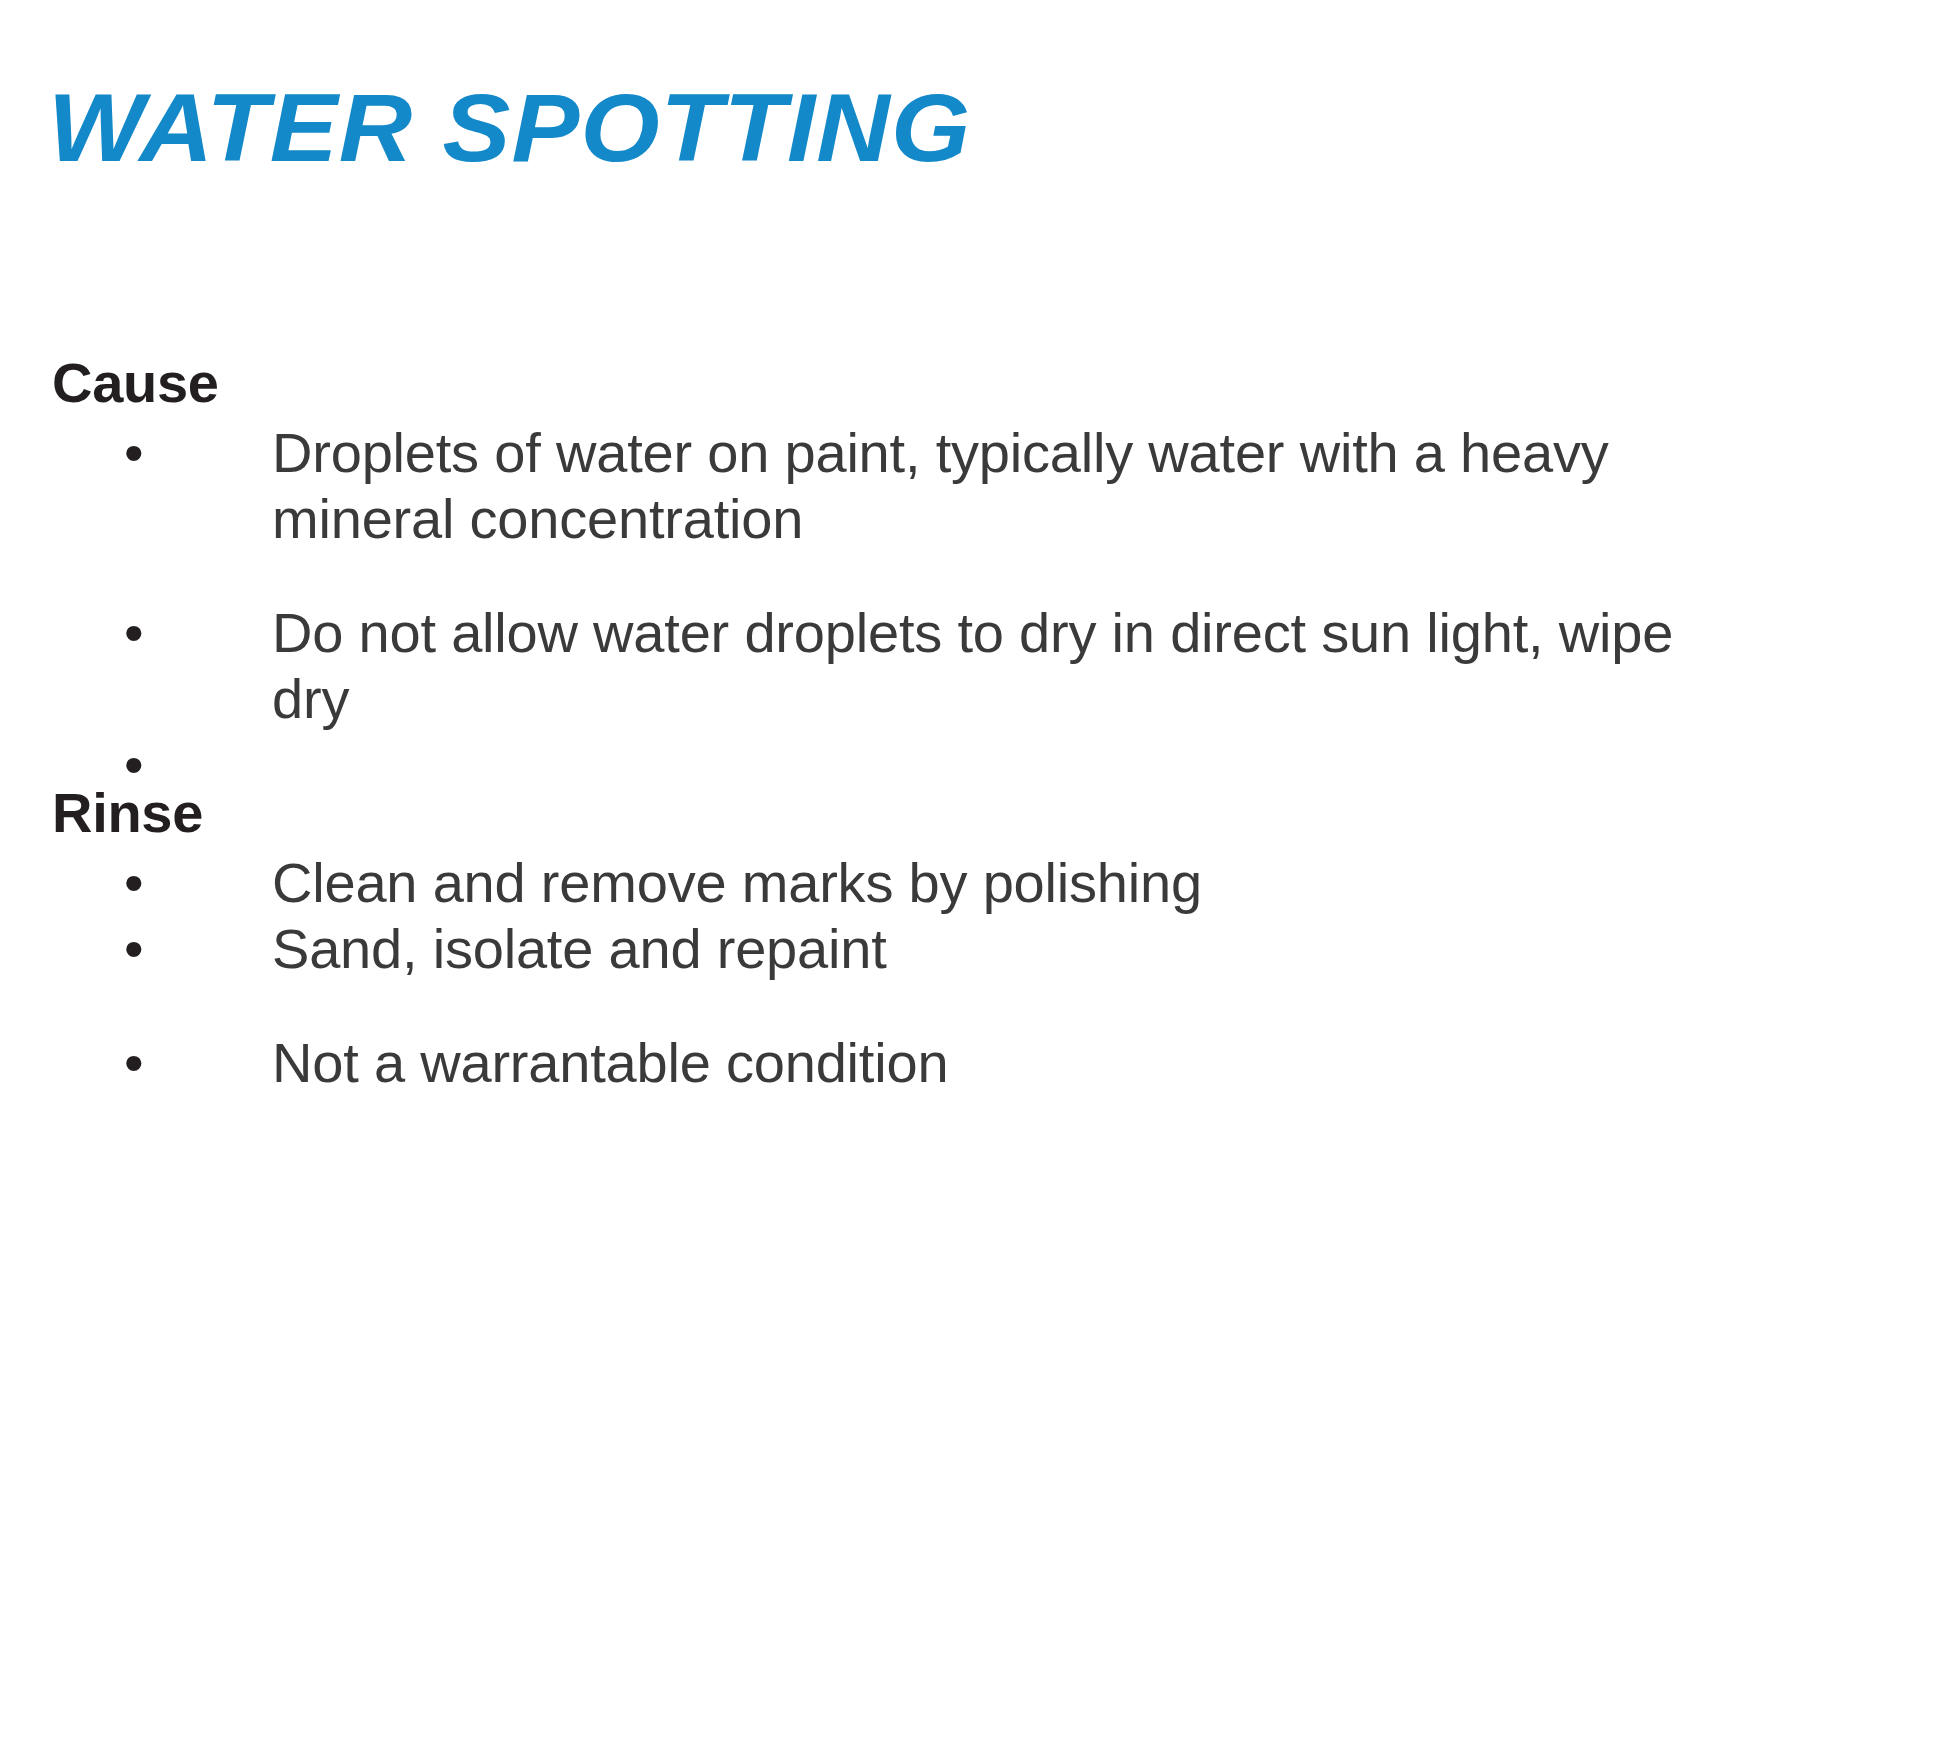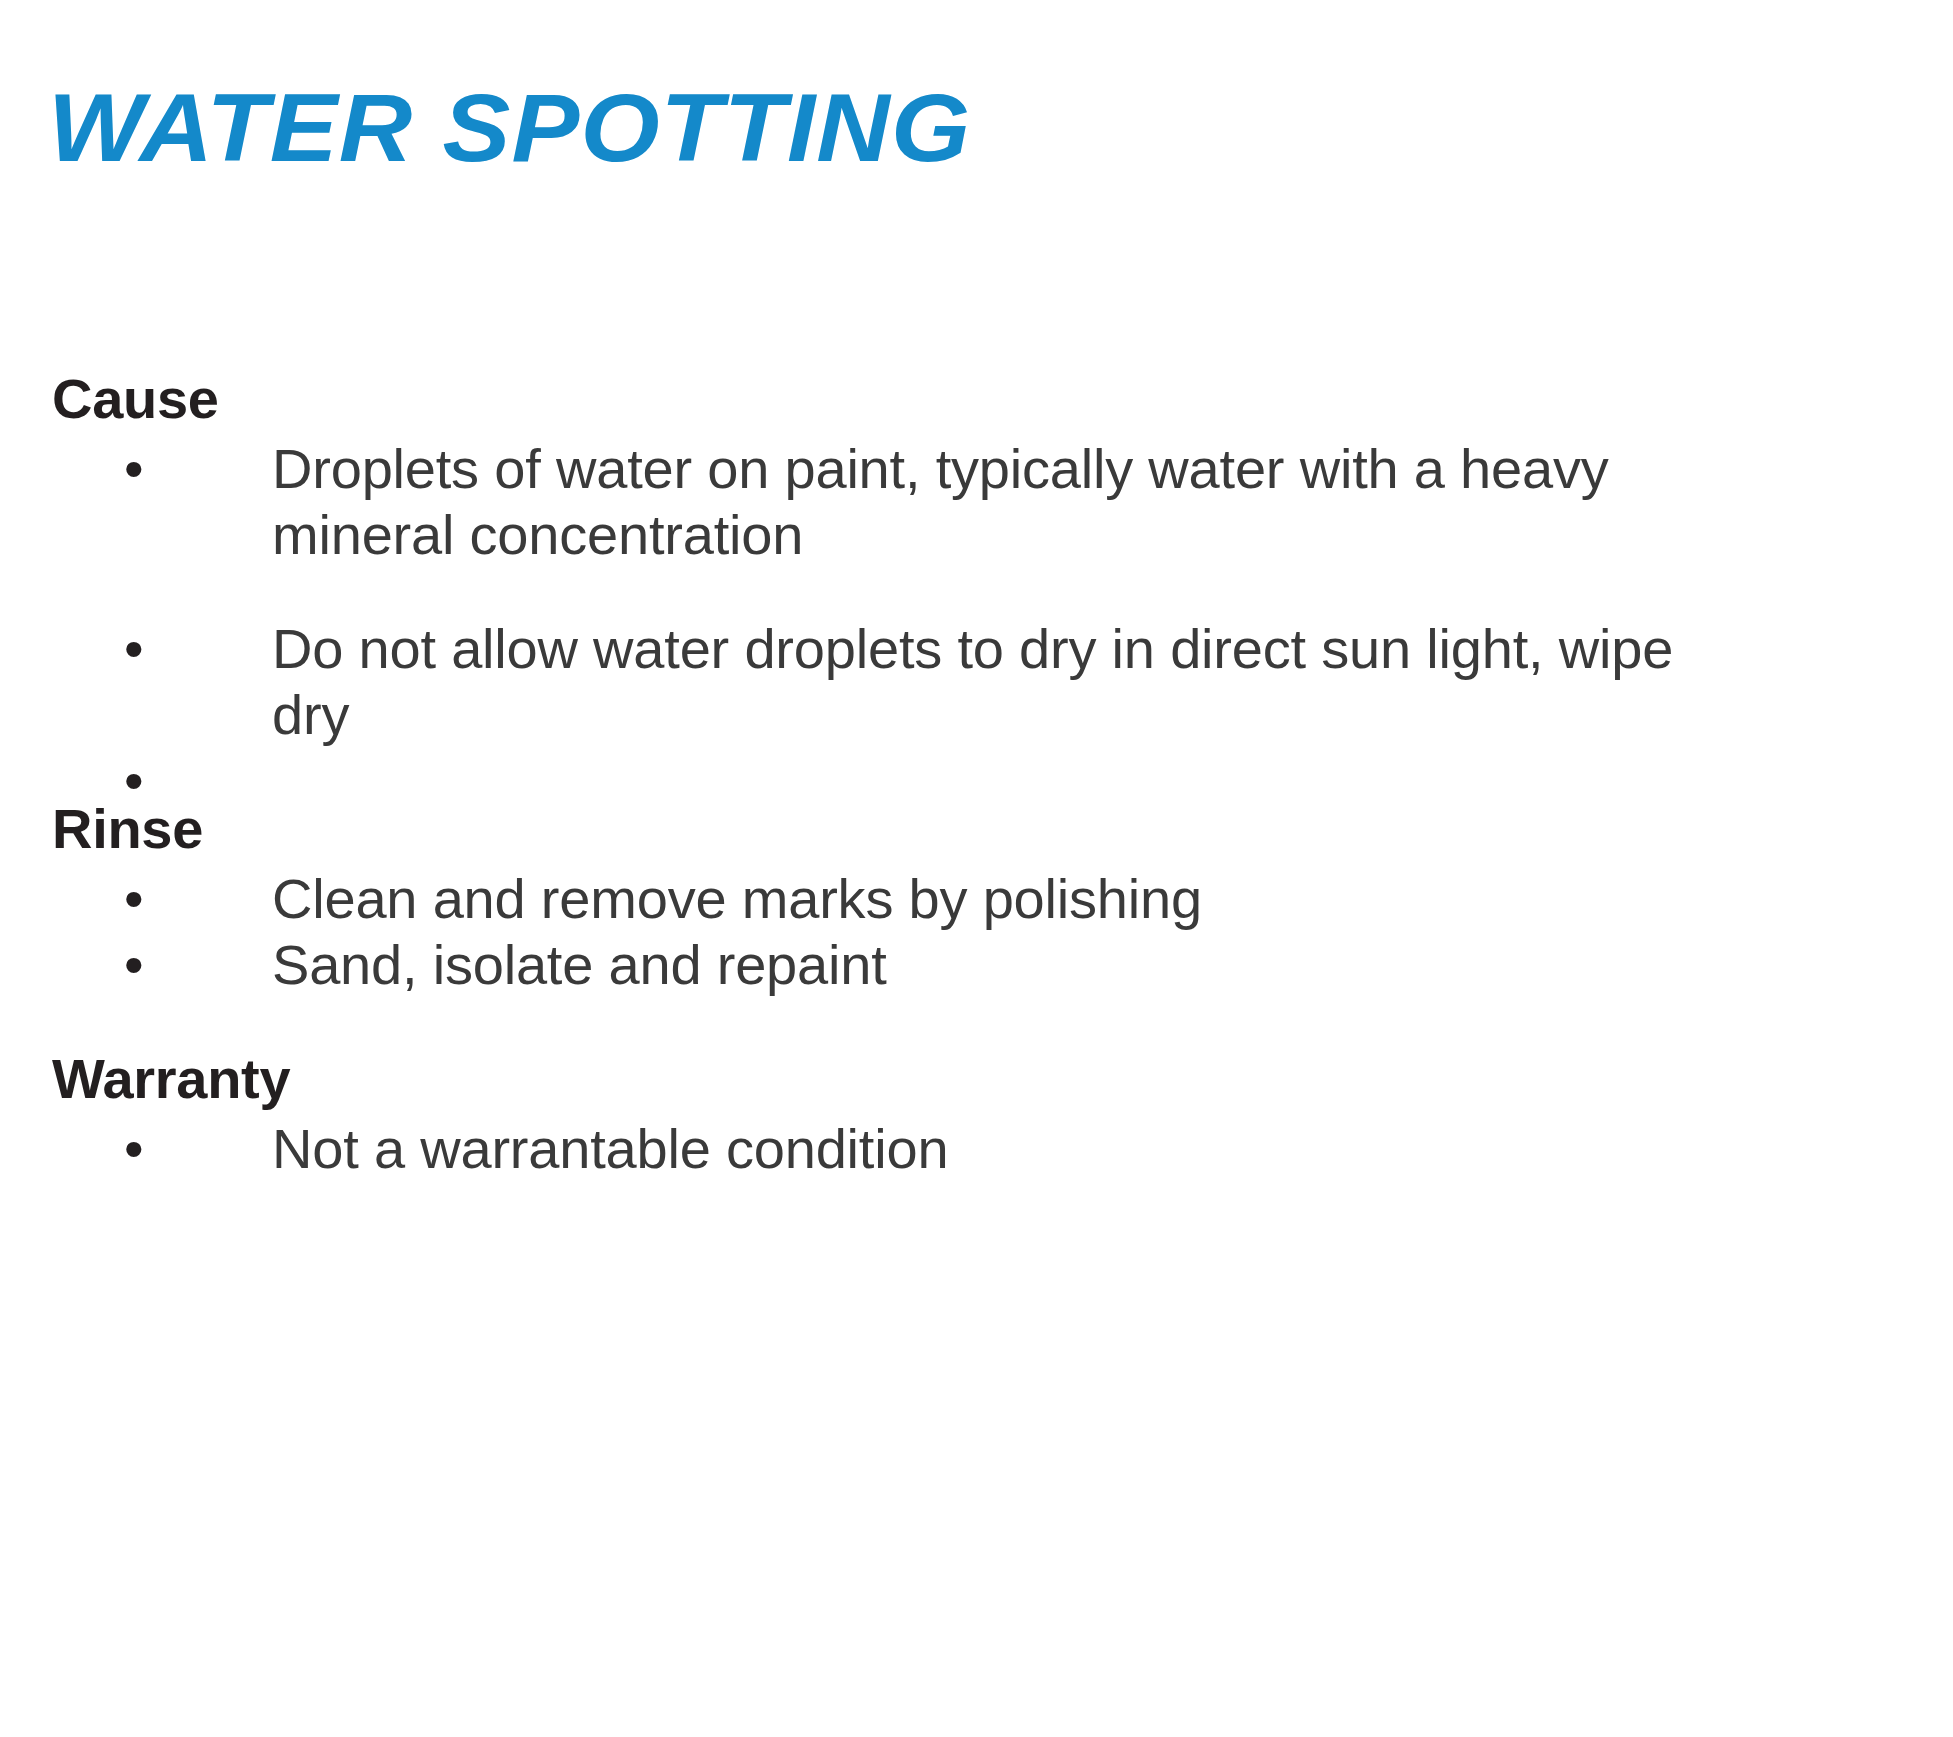--- a/index.html
+++ b/index.html
@@ -35,21 +35,21 @@
     color: #1489ca;
     white-space: nowrap;
     transform: scaleX(1.06);
     transform-origin: left center;
   }
 
   
   .content {
     position: absolute;
     left: 0;
-    top: 366px;
+    top: 350px;
     width: 1780px;
   }
 
   .section {
     margin: 0 0 48px 0;
   }
   .section:last-child { margin-bottom: 0; }
 
   .section-heading {
     margin: 0 0 4px 0;
@@ -132,21 +132,20 @@
           <span class="bullet-text">Clean and remove marks by polishing</span>
         </li>
         <li class="bullet-item">
           <span class="bullet-marker">•</span>
           <span class="bullet-text">Sand, isolate and repaint</span>
         </li>
       </ul>
     </section>
 
     <section class="section">
-      <h2 class="section-heading">Warranty</h2>
       <ul class="bullet-list">
         <li class="bullet-item">
           <span class="bullet-marker">•</span>
           <span class="bullet-text">Not a warrantable condition</span>
         </li>
       </ul>
     </section>
 
   </div>
 </div>

